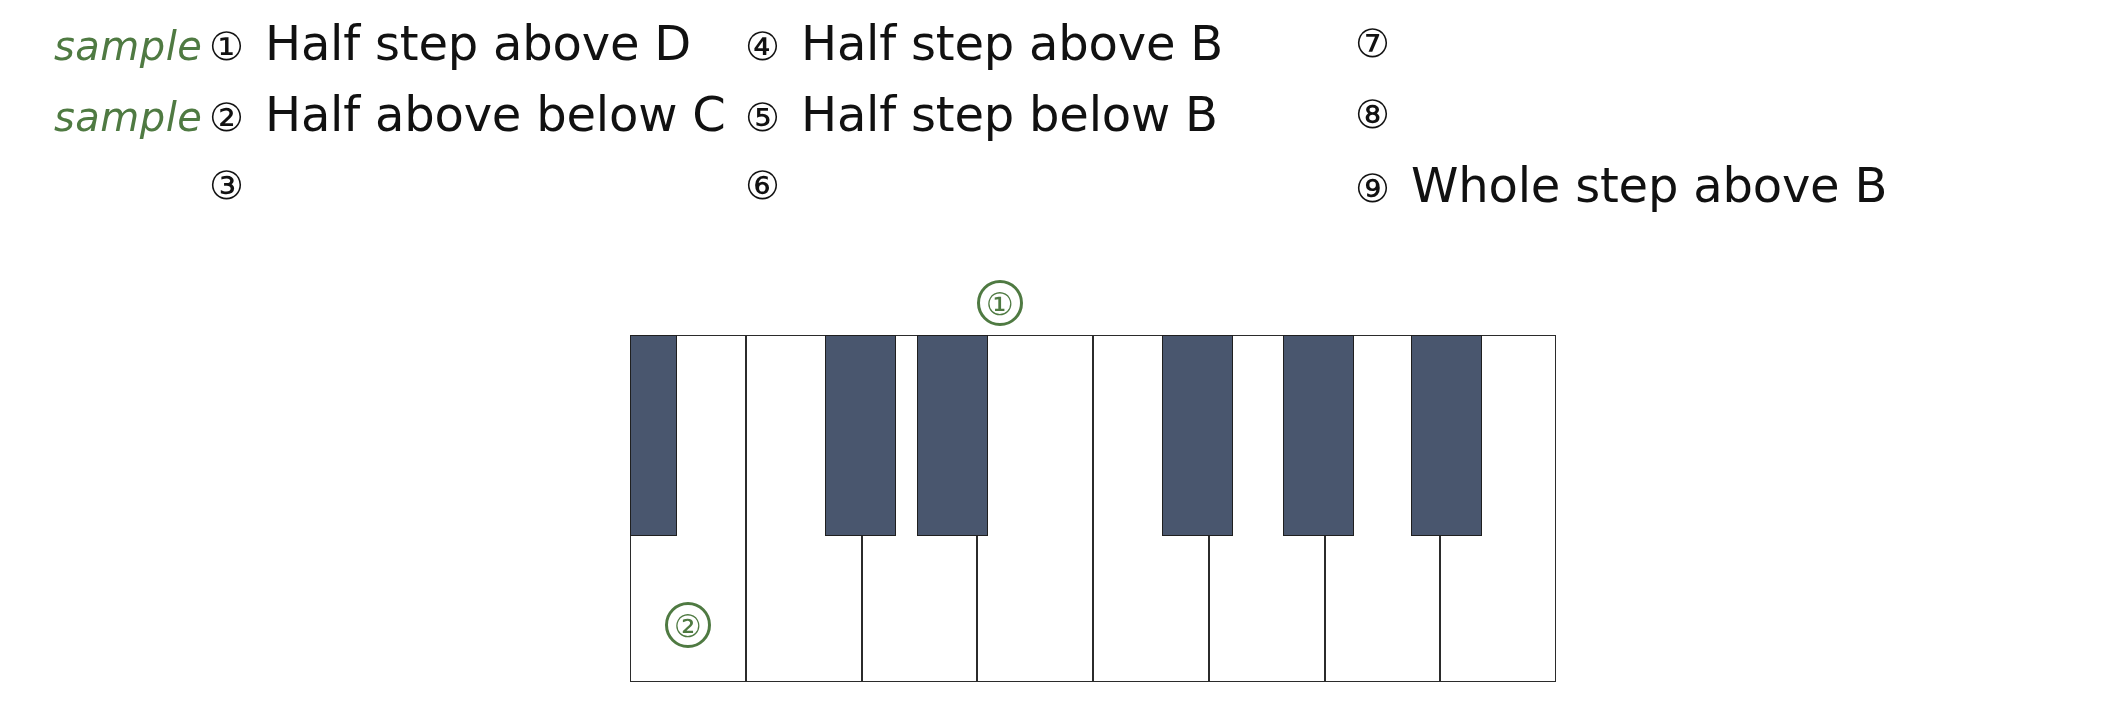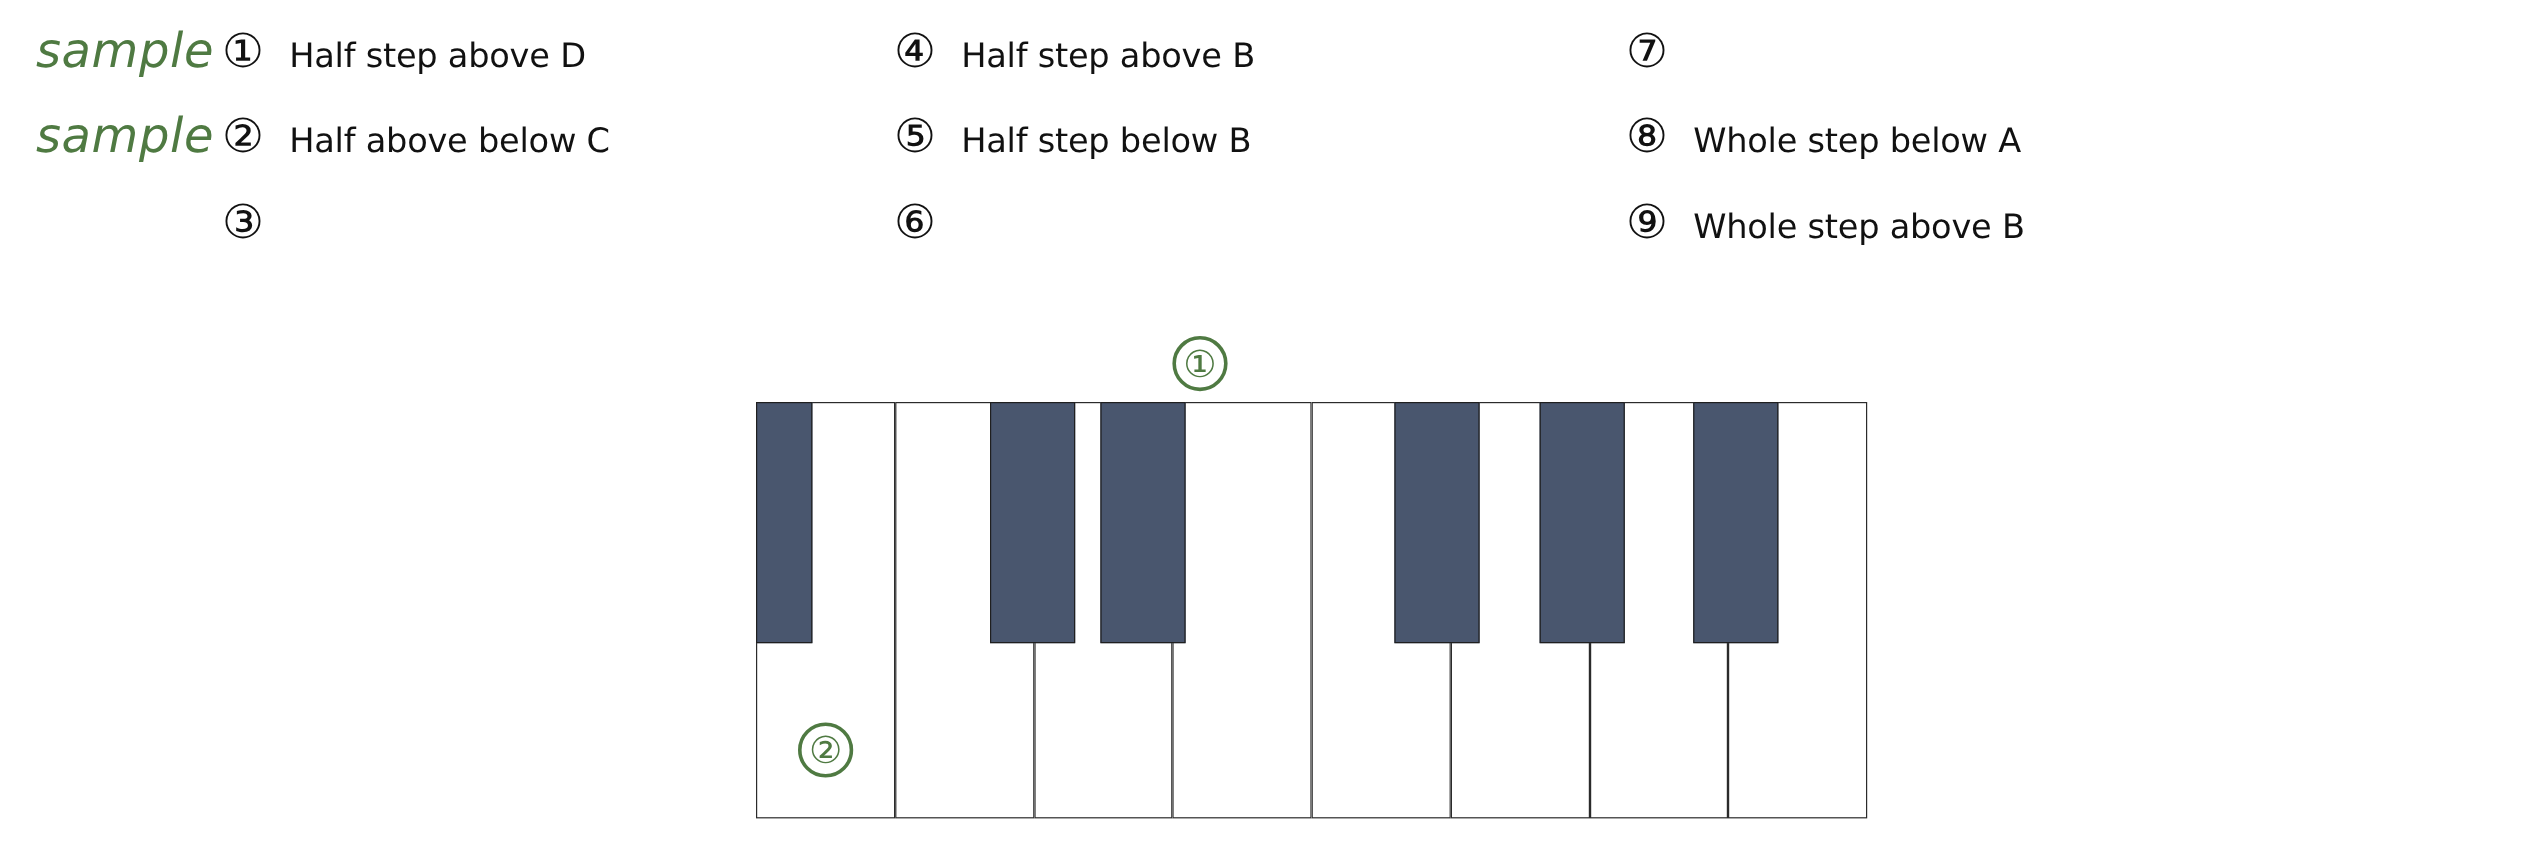--- a/index.html
+++ b/index.html
@@ -40,32 +40,33 @@
     white-space: nowrap;
   }
   .q-sample {
     display: inline-block;
     width: 155px;
     color: #4f7a42;
     font-style: italic;
     font-size: 40px;
     font-family: "DejaVu Sans", sans-serif;
     letter-spacing: 0.5px;
+    margin-left: 24px;
   }
 
   .q-num {
     display: inline-block;
     width: 56px;
     font-size: 39px;
     text-align: left;
     color: #111111;
     font-family: "DejaVu Sans", sans-serif;
   }
   .q-text {
-    font-size: 28px;
+    font-size: 48px;
     color: #111111;
     font-family: "DejaVu Sans", sans-serif;
     letter-spacing: -0.2px;
   }
 
   
   #keyboard-wrap {
     position: absolute;
     left: 630px;
     top: 335px;
@@ -151,21 +152,20 @@
       <span class="q-num">⑥</span>
     </div>
   </div>
 
   <div class="q-col no-sample" id="q-col-3">
     <div class="q-row">
       <span class="q-num">⑦</span>
     </div>
     <div class="q-row">
       <span class="q-num">⑧</span>
-      <span class="q-text">Whole step below A</span>
     </div>
     <div class="q-row">
       <span class="q-num">⑨</span>
       <span class="q-text">Whole step above B</span>
     </div>
   </div>
 
 </div>
 
 <div id="keyboard-wrap">

